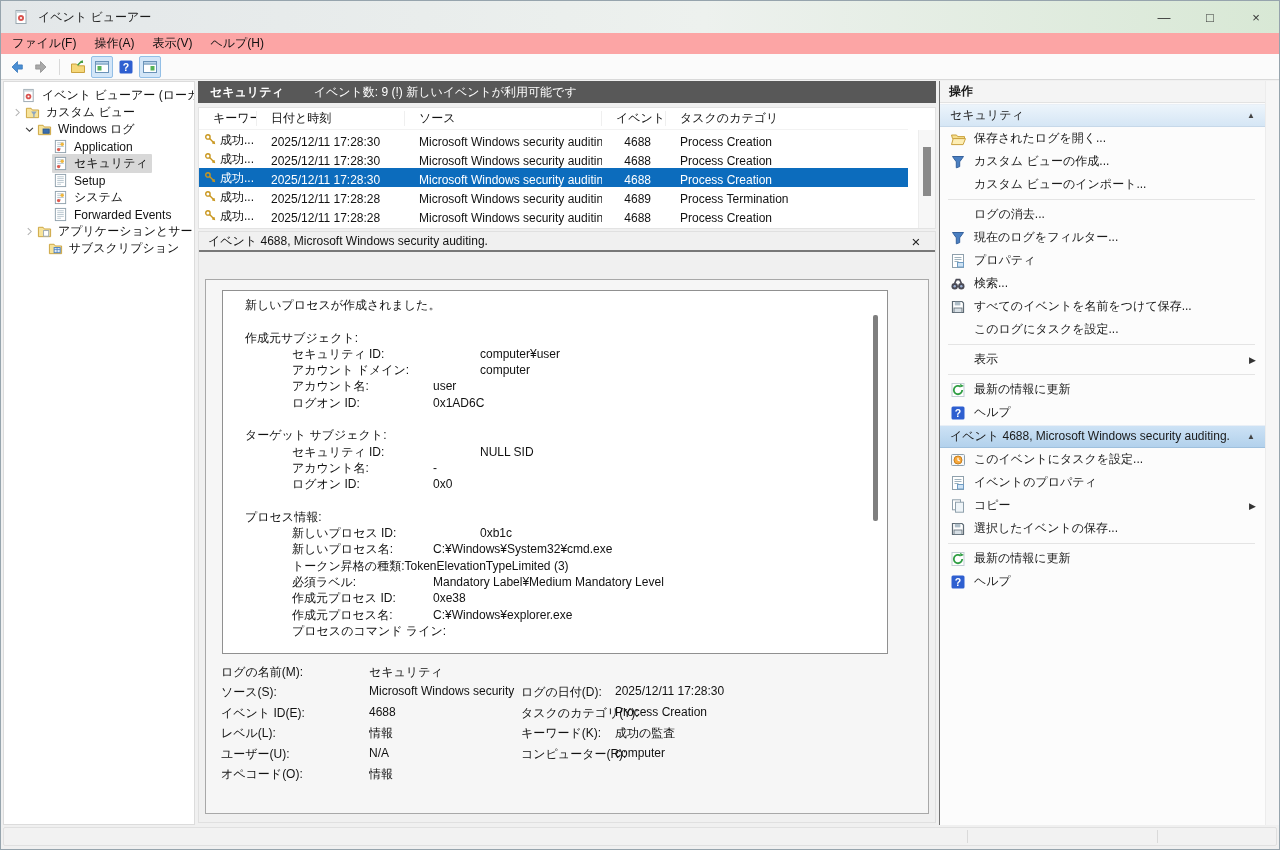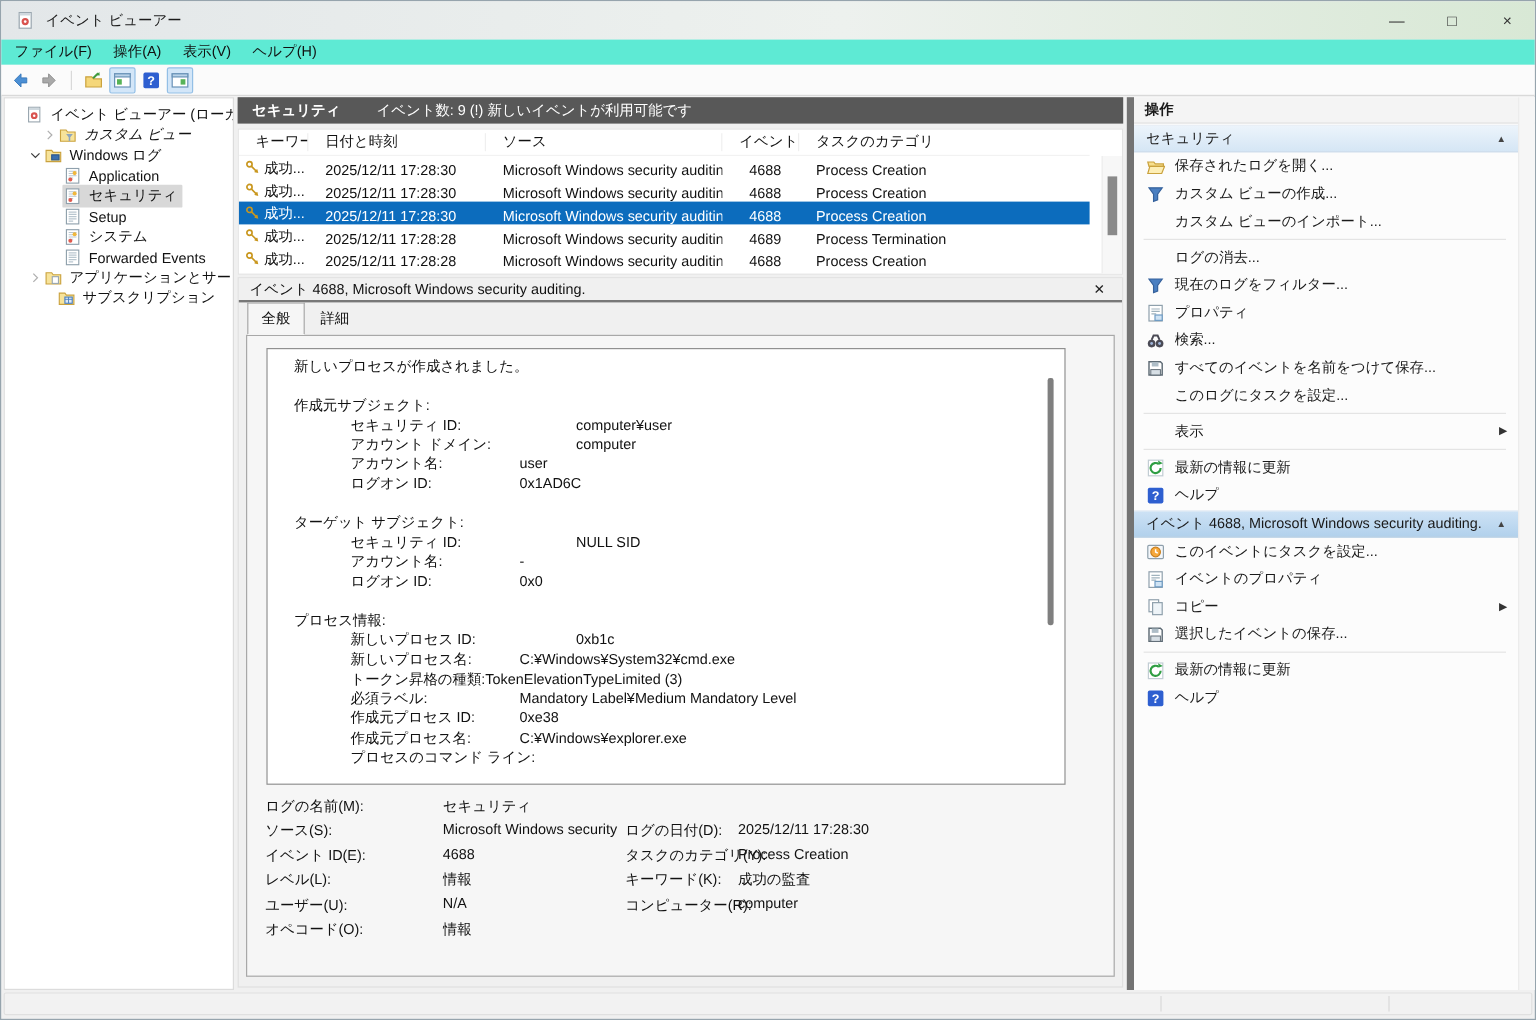--- a/index.html
+++ b/index.html
@@ -11,21 +11,21 @@
   
   .titlebar { height:32px; background:linear-gradient(90deg,#e3e7e9 0%,#edf1ee 55%,#d8e8d5 100%);
               display:flex; align-items:center; padding-left:12px; }
   .tb-appicon { width:16px; height:16px; margin-right:9px; display:flex; }
   .tb-title { font-size:12px; color:#1b1b1b; }
   .tb-controls { margin-left:auto; display:flex; height:100%; }
   .tb-btn { width:46px; display:flex; align-items:center; justify-content:center;
             font-size:13px; color:#333; }
 
   
-  .menubar { height:21px; background:#5eead4; display:flex; align-items:center;
+  .menubar { height:21px; background:#fca5a5; display:flex; align-items:center;
              font-size:12px; color:#111; padding-left:2px; }
   .menu-item { padding:2px 9px; }
 
   
   .toolbar { height:26px; background:#fbfbfb; border-bottom:1px solid #d9d9d9;
              display:flex; align-items:center; padding-left:5px; gap:2px; }
   .tbtn { width:22px; height:22px; display:flex; align-items:center; justify-content:center;
           border:1px solid transparent; border-radius:2px; }
   .tbtn.pressed { background:#d3e6f8; border-color:#93bfe6; }
   .tsep { width:1px; height:16px; background:#d9d9d9; margin:0 5px; }
@@ -91,21 +91,21 @@
                 background:#7f7f7f; border-radius:2px; }
   .fields { position:absolute; left:8px; top:384px; right:8px; bottom:0; font-size:12px; color:#111; }
   .frow { position:relative; height:20.4px; }
   .fl  { position:absolute; left:7px; white-space:nowrap; }
   .fv  { position:absolute; left:155px; white-space:nowrap; max-width:148px; overflow:hidden; }
   .fl2 { position:absolute; left:307px; white-space:nowrap; }
   .fv2 { position:absolute; left:401px; white-space:nowrap; }
 
   
   .actions { position:absolute; left:938px; top:0; width:341px; bottom:0; background:#fcfcfc;
-             border-left:6px solid #737373; font-size:12px; color:#1a1a1a; overflow:hidden;
+             border-left:1px solid #737373; font-size:12px; color:#1a1a1a; overflow:hidden;
              padding-right:15px; }
   .a-track { position:absolute; right:0; top:0; width:15px; bottom:0; background:#f6f6f6;
              border-left:1px solid #ececec; }
   .a-title { height:22px; display:flex; align-items:center; font-weight:bold; padding-left:9px;
              background:#f4f4f4; border-bottom:1px solid #e2e2e2; margin-right:-15px; padding-right:15px;}
   .a-sec-h { height:23px; display:flex; align-items:center; padding:0 10px; margin-top:1px;
              background:linear-gradient(#ecf4fb,#d5e6f5); border-top:1px solid #e9eff6;
              border-bottom:1px solid #c6d8e9; }
   .a-sec-h.hl2 { background:linear-gradient(#cde2f5,#b2d1ec); border-bottom-color:#9fc0dd; }
   .a-col { margin-left:auto; font-size:8px; color:#444; }
@@ -200,21 +200,21 @@
               <svg viewBox="0 0 16 16">
                 <rect x="3" y="1.5" width="10" height="13" fill="#fff" stroke="#9aa7b0"></rect>
                 <rect x="3.4" y="1.9" width="9.2" height="2" fill="#cfd8de"></rect>
                 <circle cx="8" cy="9" r="3" fill="#d9534f"></circle>
                 <circle cx="8" cy="9" r="1.1" fill="#fff"></circle>
               </svg>
             </span>
             <span class="tlabel">イベント ビューアー (ローカル)</span>
           </span>
         </div>
-        <div class="titem" style="padding-left: 30px; font-style: italic;">
+        <div class="titem" style="padding-left: 6px;">
           <span class="chev">
             <svg viewBox="0 0 16 16">
               <path d="M5.5 3 l5 5 -5 5" fill="none" stroke="#b0b0b0" stroke-width="1.5"></path>
             </svg>
           </span>
           <span class="hl">
             <span class="ticon">
               <svg viewBox="0 0 16 16">
                 <path d="M1.5 3.5 h5 l1.3 1.8 h6.7 v8.2 h-13 Z" fill="#f7e39a" stroke="#caa23e"></path>
                 <path d="M6.5 7 h6 L10.2 10 v3 l-1.4 0.6 V10 Z" fill="#8fa6bd" stroke="#5d7globale" stroke-width="0"></path>
@@ -420,24 +420,20 @@
         <div class="list-scroll">
           <div class="list-thumb"></div>
         </div>
       </div>
 
       <div class="detail">
         <div class="d-header">
           <span>イベント 4688, Microsoft Windows security auditing.</span>
           <span class="d-close">×</span>
         </div>
-        <div class="tabs" id="tabs">
-            <span class="tab active">全般</span>
-            <span class="tab">詳細</span>
-          </div>
         <div class="tab-content">
           <div class="desc" id="desc">
             <div class="desc-thumb"></div>
           <div class="dline">新しいプロセスが作成されました。</div>
               <div class="dline"></div>
               <div class="dline">作成元サブジェクト:</div>
               <div class="dline">	セキュリティ ID:		computer¥user</div>
               <div class="dline">	アカウント ドメイン:		computer</div>
               <div class="dline">	アカウント名:		user</div>
               <div class="dline">	ログオン ID:		0x1AD6C</div>

